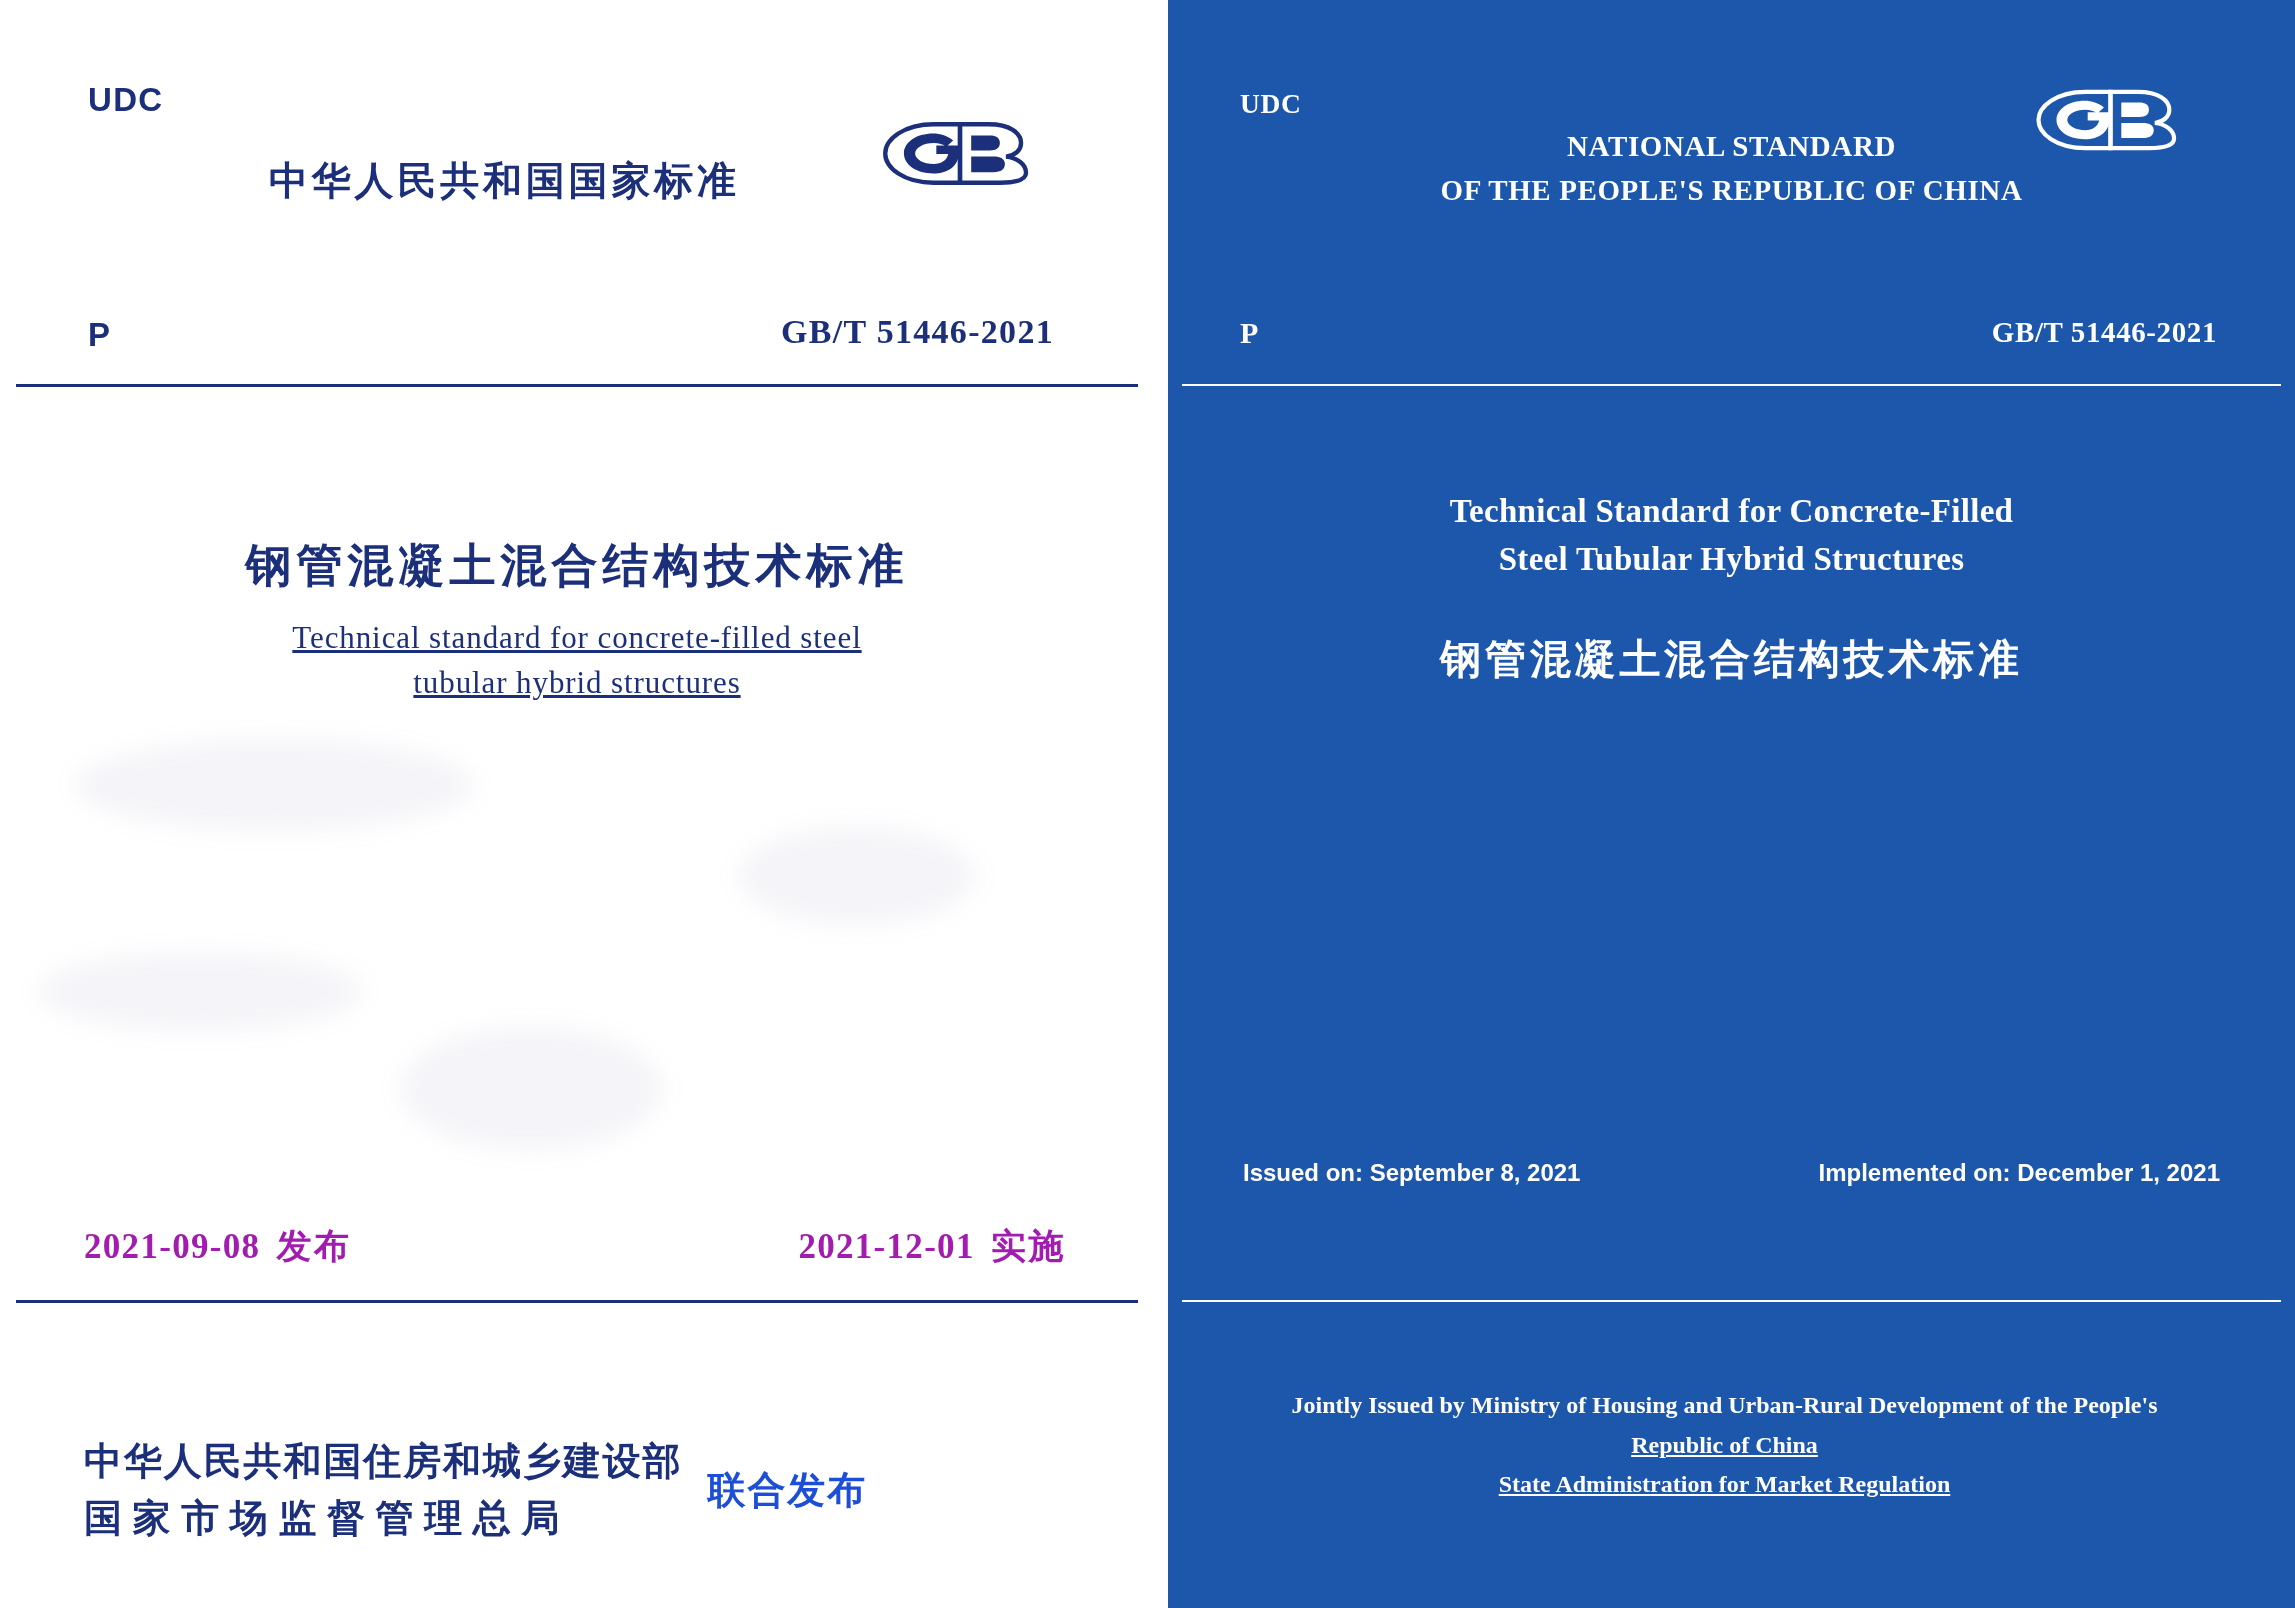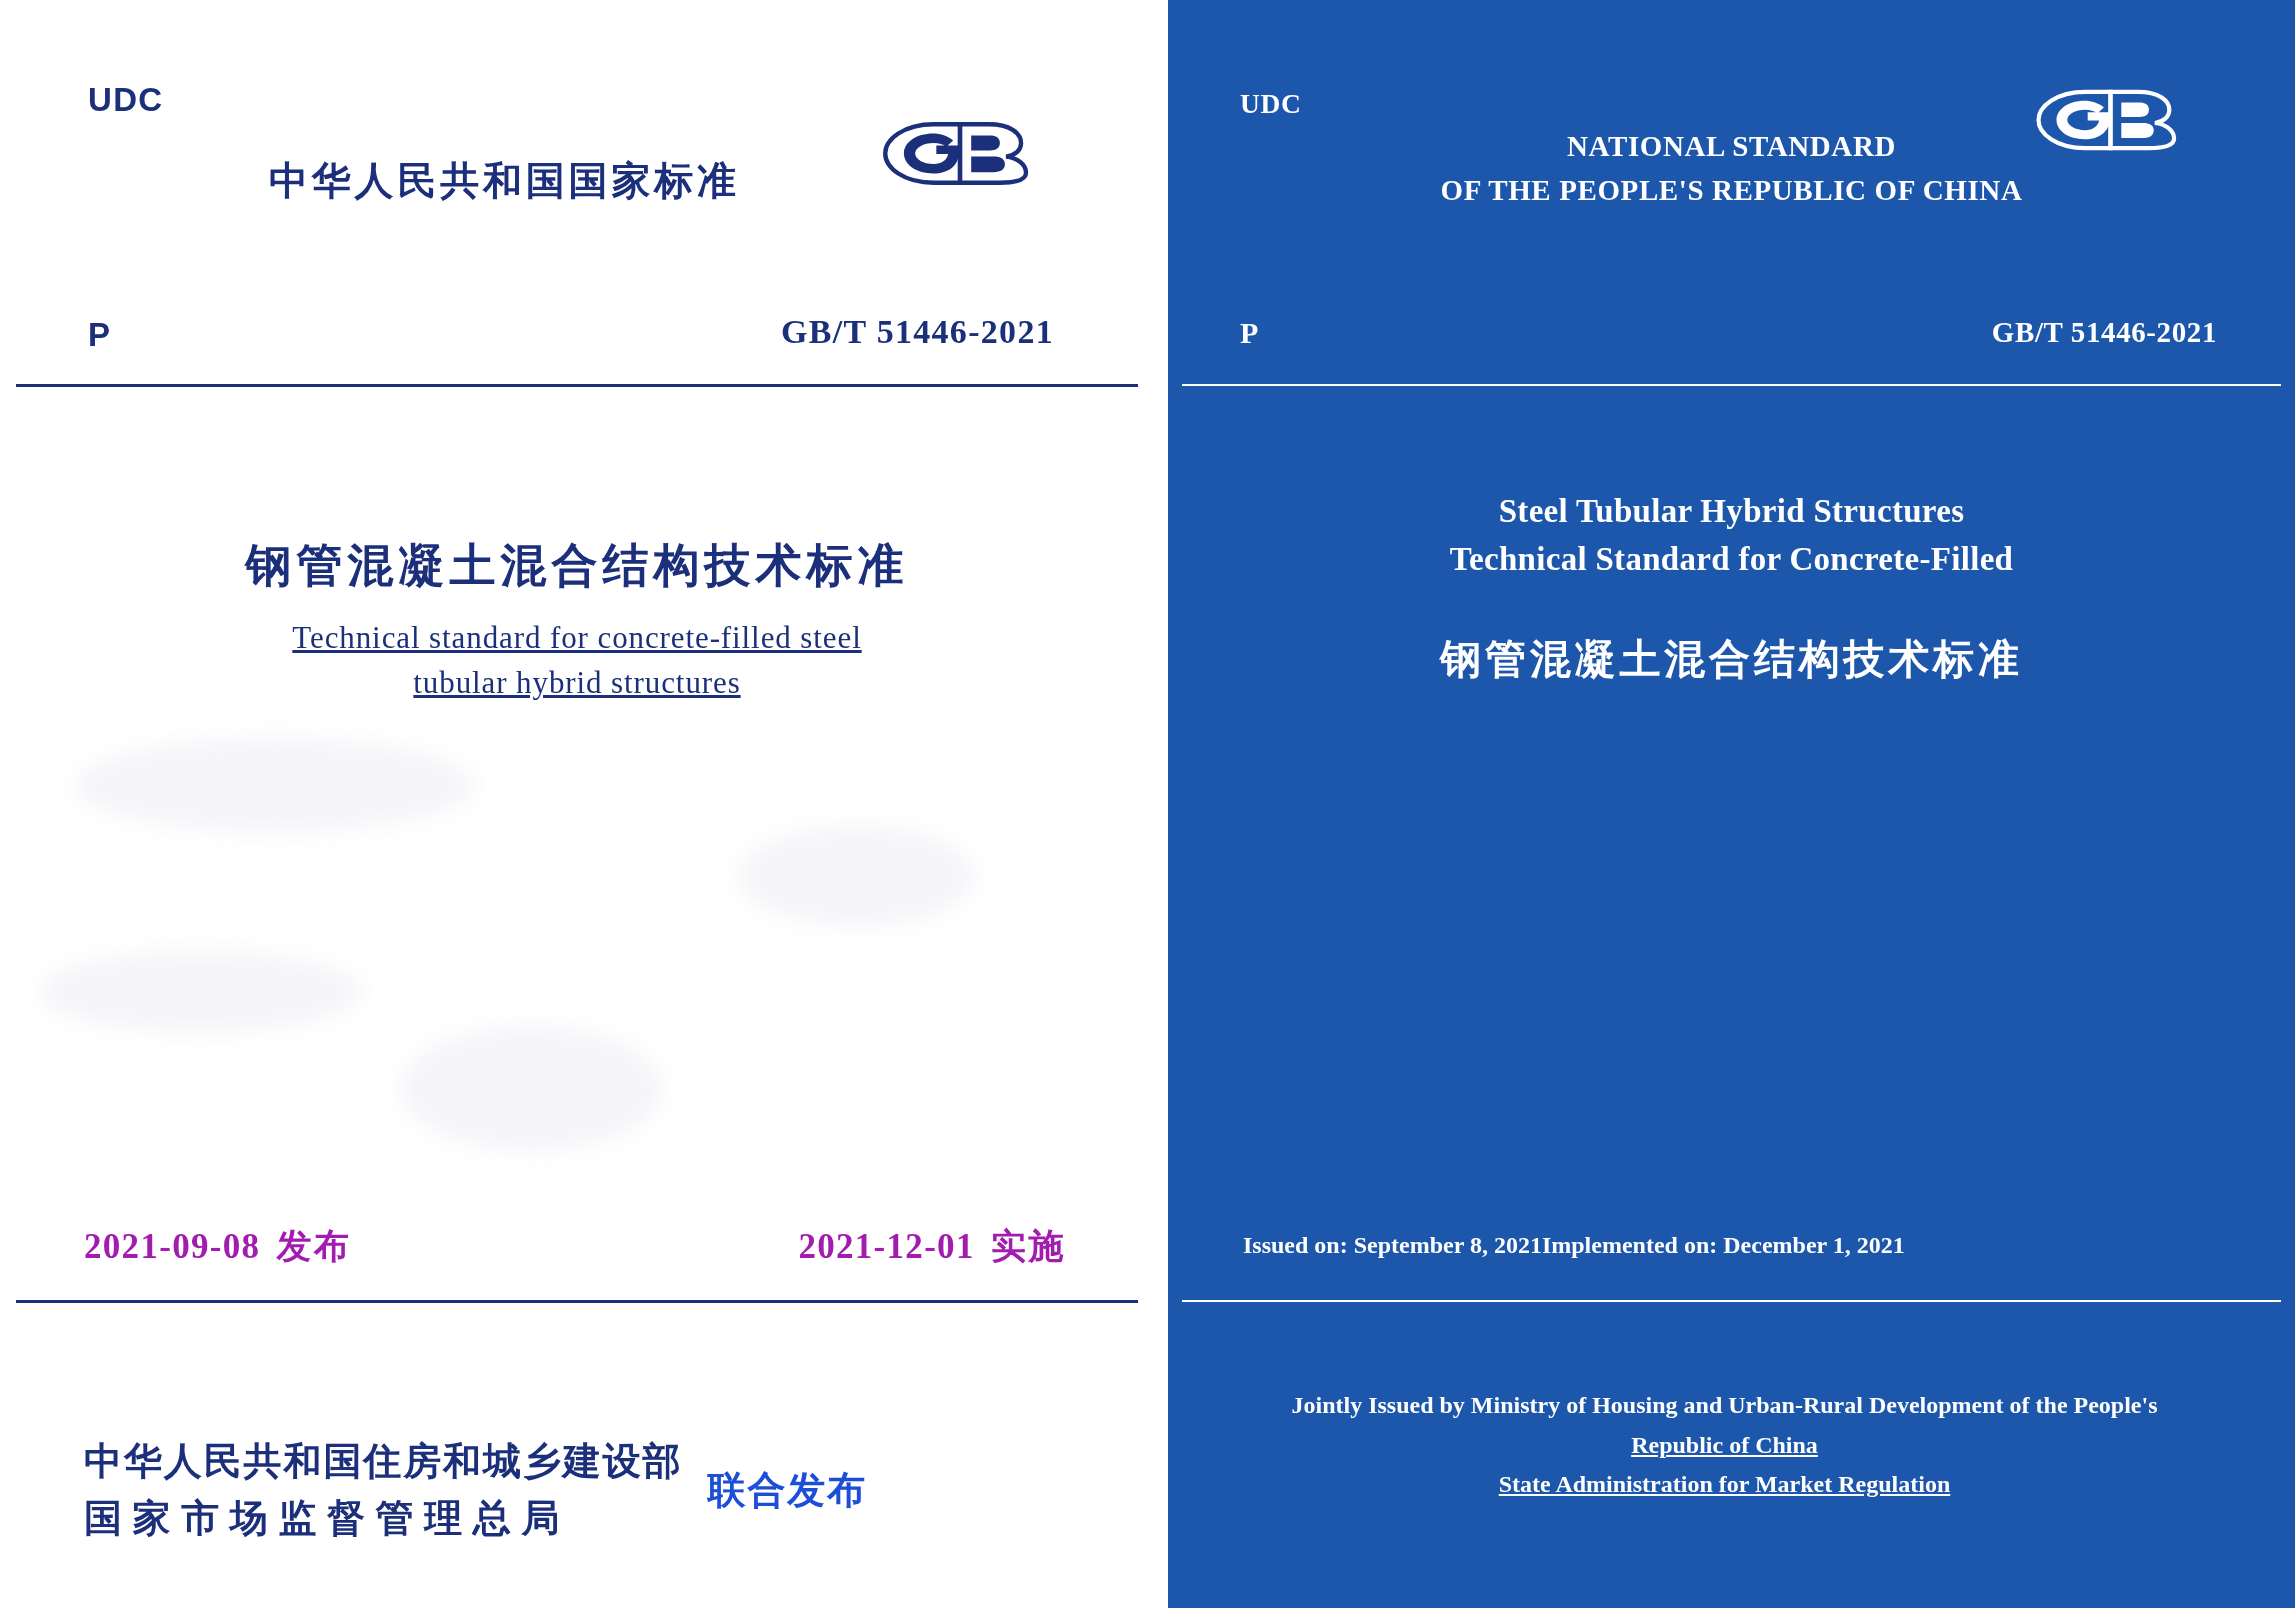--- a/index.html
+++ b/index.html
@@ -263,23 +263,24 @@
     text-align: center;
     font-family: "DejaVu Sans", sans-serif;
     font-weight: bold;
     font-size: 41px;
     letter-spacing: 3.8px;
   }
   .en-dates {
     position: absolute;
     left: 75px;
     right: 75px;
-    top: 1232px;
+    top: 1159px;
     display: flex;
-    font-family: Liberation Serif, serif;
+    justify-content: space-between;
+    font-family: Liberation Sans, sans-serif;
     font-weight: bold;
     font-size: 24px;
   }
   .en-issuers {
     position: absolute;
     left: 61px;
     right: 75px;
     top: 1386px;
     font-family: "Liberation Serif", serif;
     font-weight: bold;
@@ -377,22 +378,22 @@
         </g>
       </svg>
     </div>
 
     <div class="en-p">P</div>
     <div class="en-code">GB/T 51446-2021</div>
 
     <div class="en-rule en-rule-1"></div>
 
     <div class="en-title-en">
+      <div>Technical Standard for Concrete-Filled</div>
       <div>Steel Tubular Hybrid Structures</div>
-      <div>Technical Standard for Concrete-Filled</div>
     </div>
 
     <div class="en-title-cn">钢管混凝土混合结构技术标准</div>
 
     <div class="en-dates">
       <div>Issued on: September 8, 2021</div>
       <div>Implemented on: December 1, 2021</div>
     </div>
 
     <div class="en-rule en-rule-2"></div>

